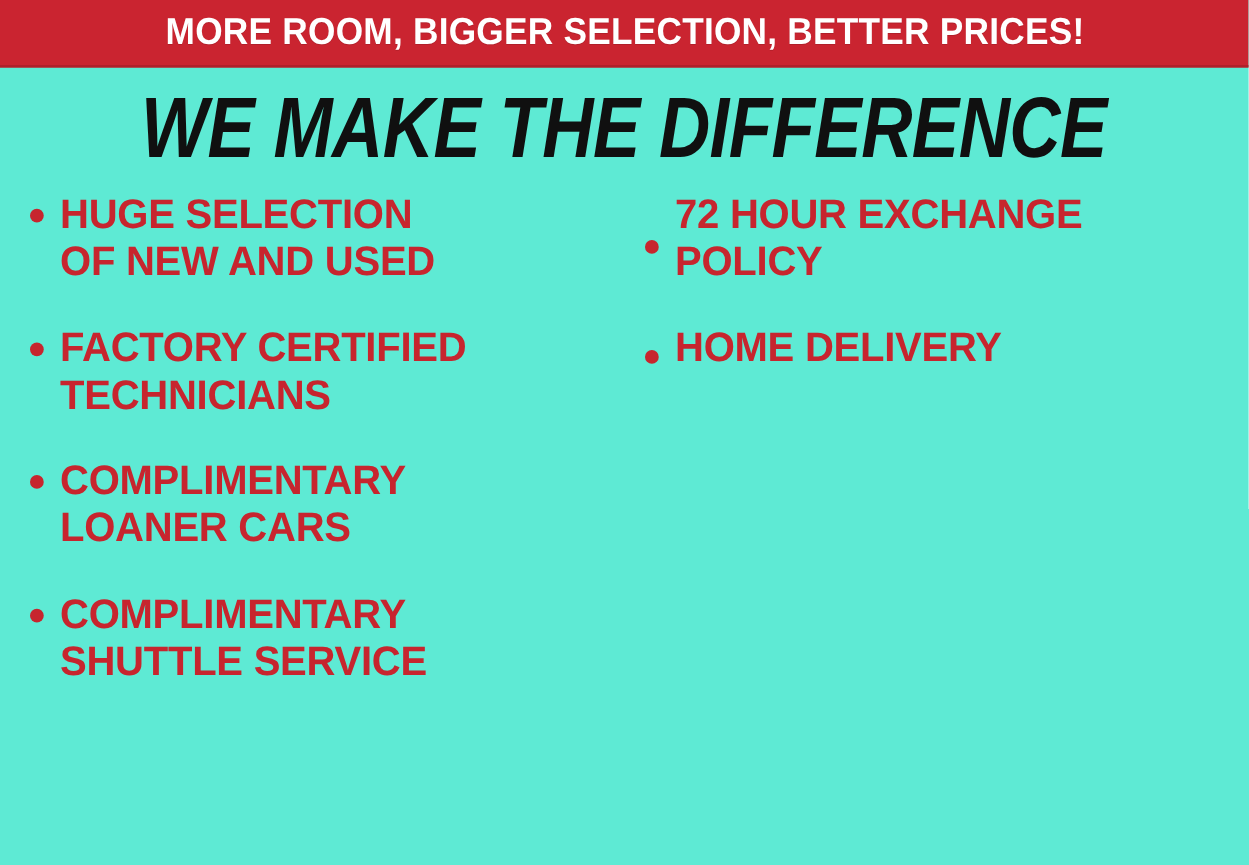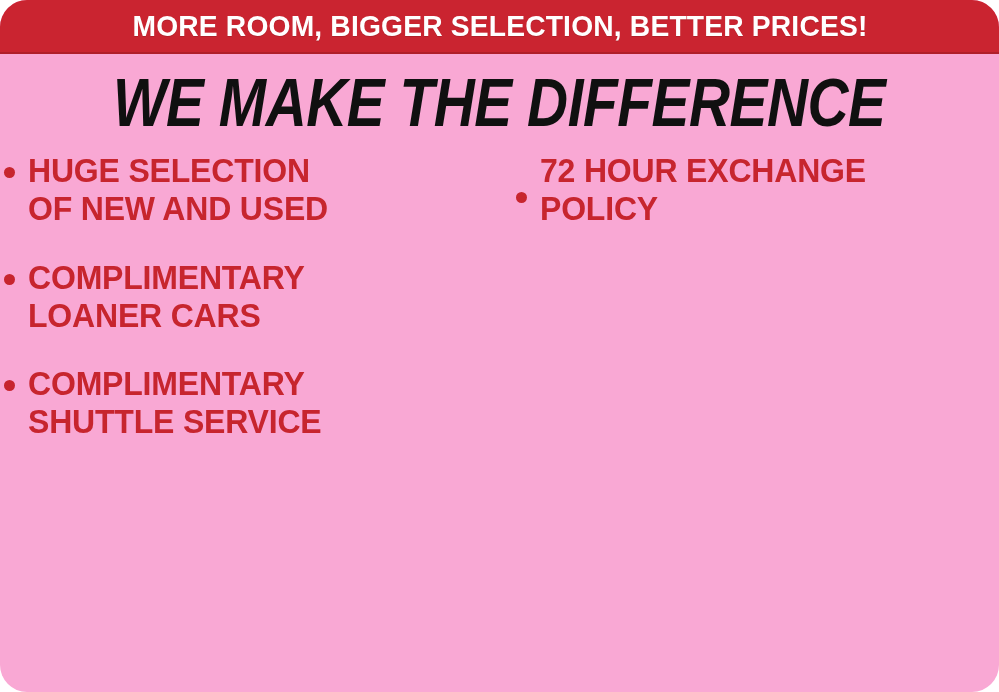--- a/index.html
+++ b/index.html
@@ -8,24 +8,23 @@
     padding: 0;
     background: #ffffff;
   }
   body {
     font-family: "Liberation Sans", sans-serif;
   }
   .ad-banner-root {
     position: relative;
     width: 999px;
     height: 692px;
-    background: #f9a8d4;
+    background: #5eead4;
     overflow: hidden;
     box-sizing: border-box;
-    border-radius: 27px;
   }
 
   
   .top-strip {
     position: absolute;
     left: 0;
     top: 0;
     width: 999px;
     height: 54px;
     background: #ca2430;
@@ -81,21 +80,21 @@
     height: 540px;
     display: flex;
     align-items: flex-start;
     box-sizing: border-box;
   }
   .col {
     box-sizing: border-box;
   }
   .col-left {
     width: 500px;
-    padding-left: 4px;
+    padding-left: 24px;
     padding-right: 4px;
   }
   .col-right {
     width: 499px;
     padding-left: 16px;
     padding-right: 2px;
   }
 
   .bullet-item {
     display: flex;
@@ -143,20 +142,25 @@
 
     <div class="col col-left">
 
       <div class="bullet-item">
         <span class="bullet-dot"></span>
         <span class="bullet-text">HUGE SELECTION
 OF NEW AND USED</span>
       </div>
 
 
+      <div class="bullet-item">
+        <span class="bullet-dot"></span>
+        <span class="bullet-text">FACTORY CERTIFIED
+TECHNICIANS</span>
+      </div>
 
       <div class="bullet-item">
         <span class="bullet-dot"></span>
         <span class="bullet-text">COMPLIMENTARY
 LOANER CARS</span>
       </div>
 
       <div class="bullet-item">
         <span class="bullet-dot"></span>
         <span class="bullet-text">COMPLIMENTARY
@@ -166,20 +170,24 @@
     </div>
 
     <div class="col col-right">
 
       <div class="bullet-item">
         <span class="bullet-dot"></span>
         <span class="bullet-text">72 HOUR EXCHANGE
 POLICY</span>
       </div>
 
+      <div class="bullet-item">
+        <span class="bullet-dot"></span>
+        <span class="bullet-text">HOME DELIVERY</span>
+      </div>
 
 
 
 
 
     </div>
 
   </div>
 
 </div>

